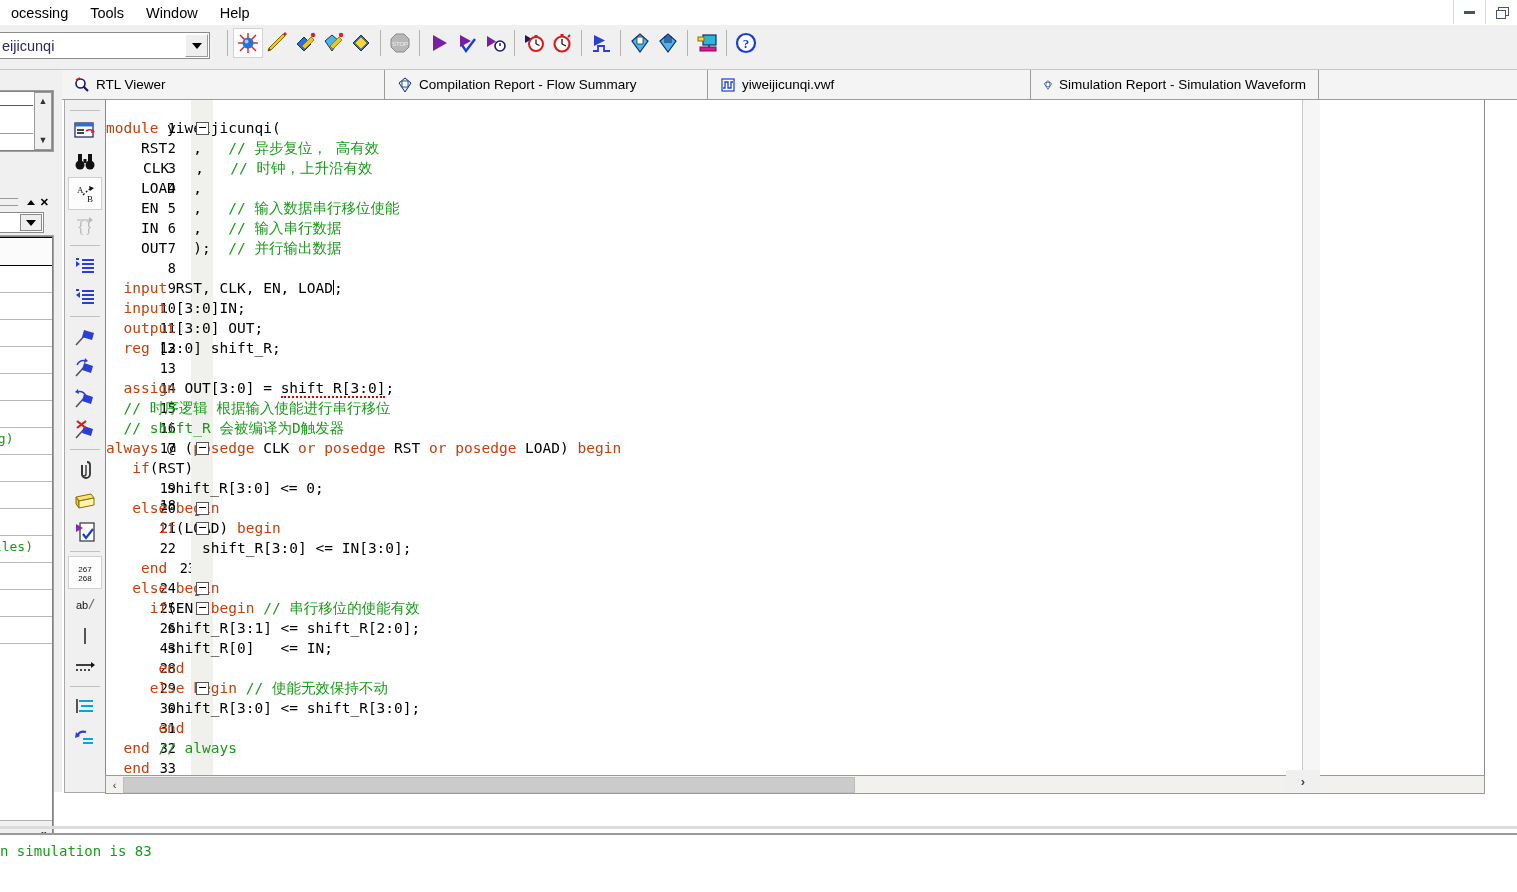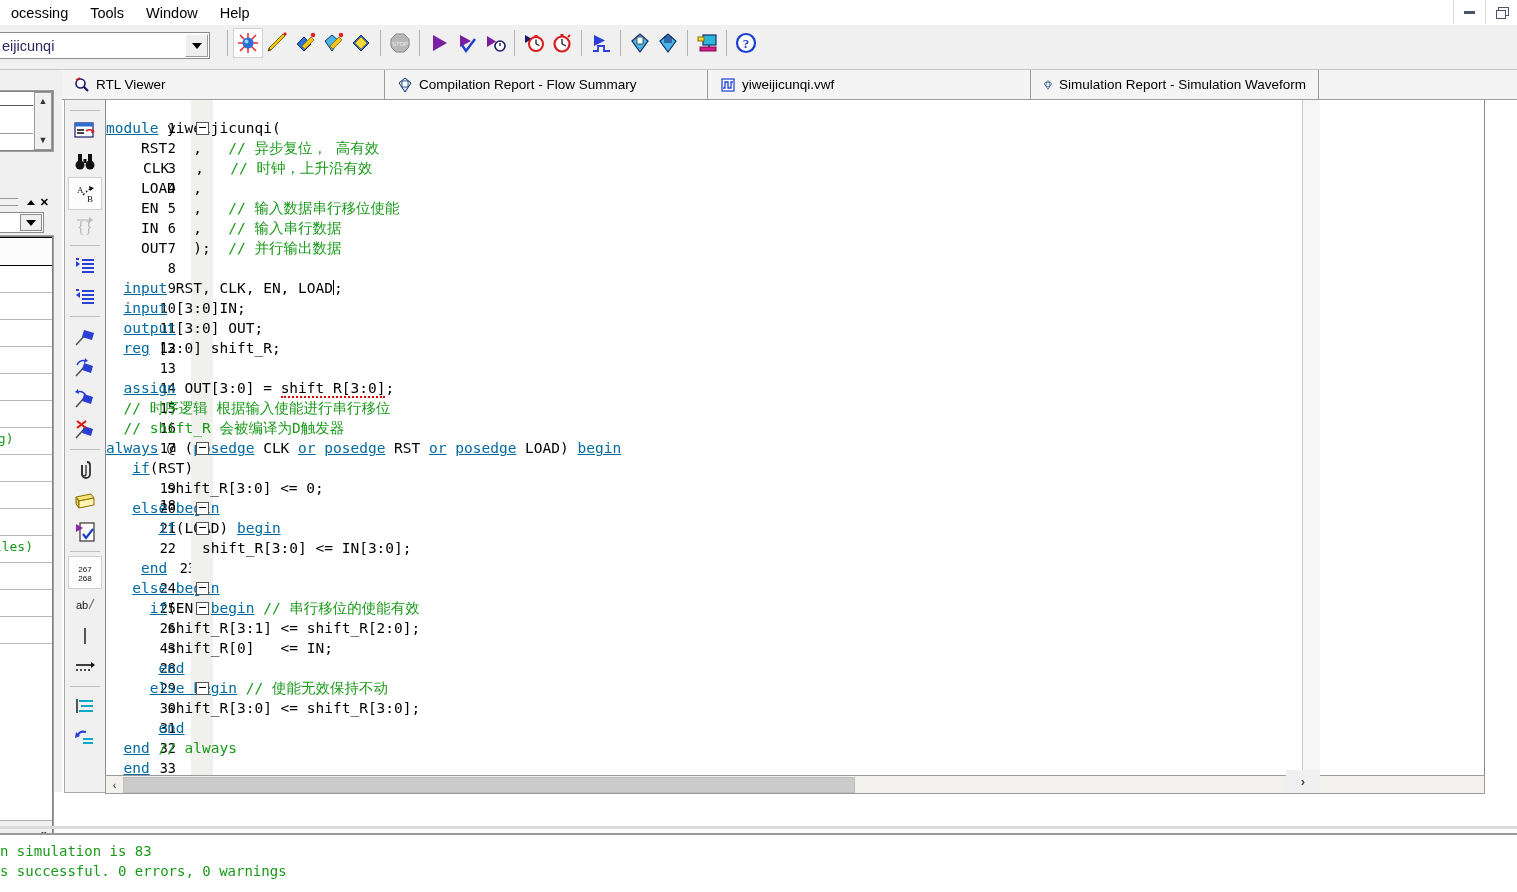--- a/index.html
+++ b/index.html
@@ -113,21 +113,21 @@
     white-space:pre;
   }
   .lnum{
     position:absolute;width:70px;text-align:right;height:20px;line-height:20px;
     font-family:"DejaVu Sans Mono","Liberation Mono",monospace;font-size:13.5px;color:#000;
   }
   .foldbox{
     position:absolute;left:90px;width:11px;height:11px;border:1px solid #555;background:#fff;
   }
   .foldbox:before{content:"";position:absolute;left:2px;top:4px;width:7px;height:1px;background:#000;}
-  .kw{color:#0369a1;text-decoration:underline;}
+  .kw{color:#c2410c;}
   .cm{color:#1a9a1a;}
   .pl{color:#000000;}
   .sq{border-bottom:2px dotted #d00;}
   .caret{display:inline-block;width:1px;height:15px;background:#000;vertical-align:-2px;}
 
   .hscroll{
     position:absolute;left:105px;bottom:0;width:1378px;height:17px;background:#f3f1ee;
     border:1px solid #9a9a9a;display:flex;align-items:center;
   }
   .hscroll .lar{width:17px;text-align:center;font-size:11px;color:#333;}
@@ -701,16 +701,15 @@
   </div>
 
   <div class="vscroll-right"></div>
   <div class="rbottom">
     <span>›</span>
   </div>
 
   <div class="bottom-sep"></div>
   <div class="msgpane">
     <div class="msgline" style="margin-top:6px;">n simulation is 83</div>
-    <div class="msgline">s successful. 0 errors, 0 warnings</div>
   </div>
 
 </div>
 
 </body></html>

